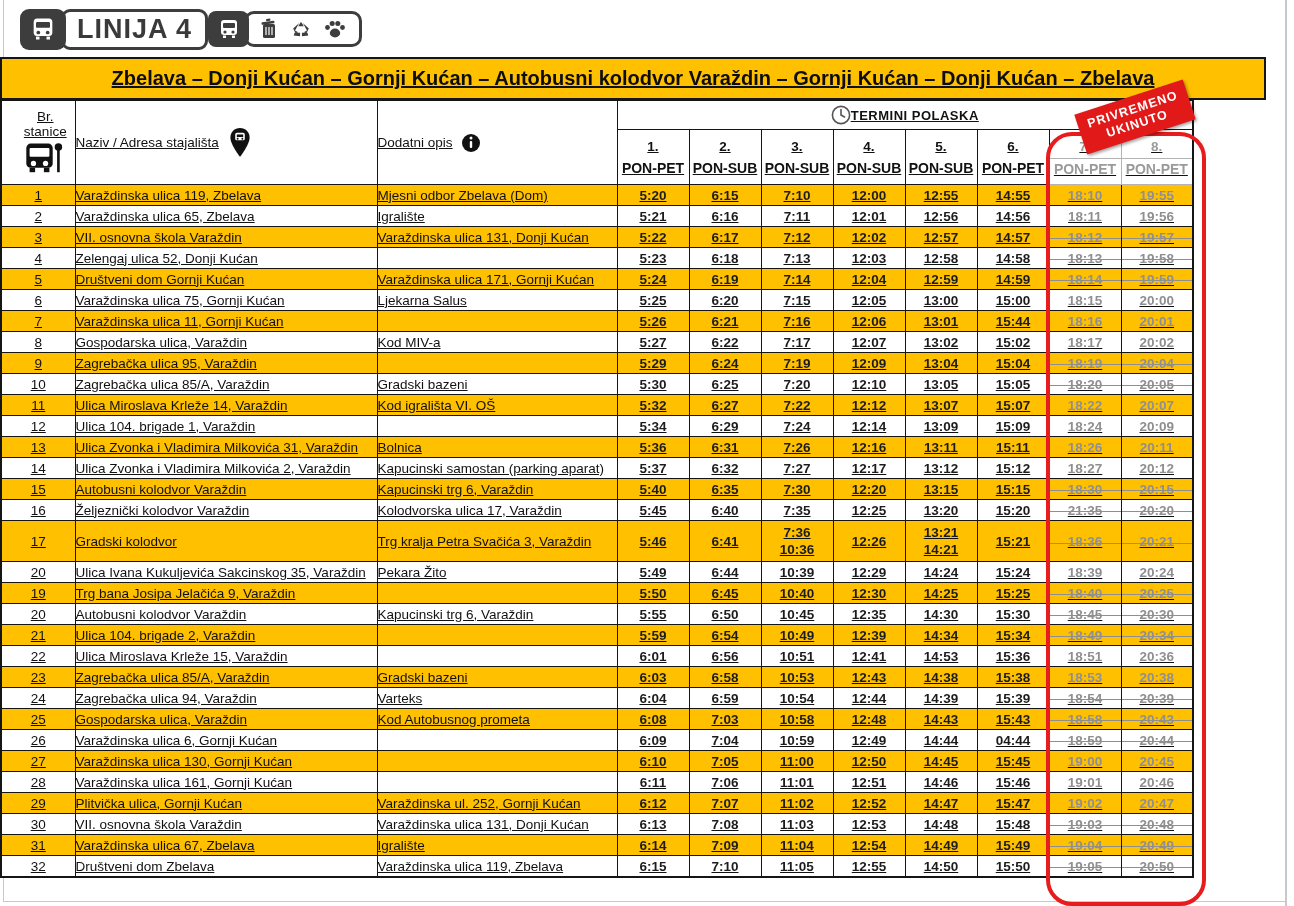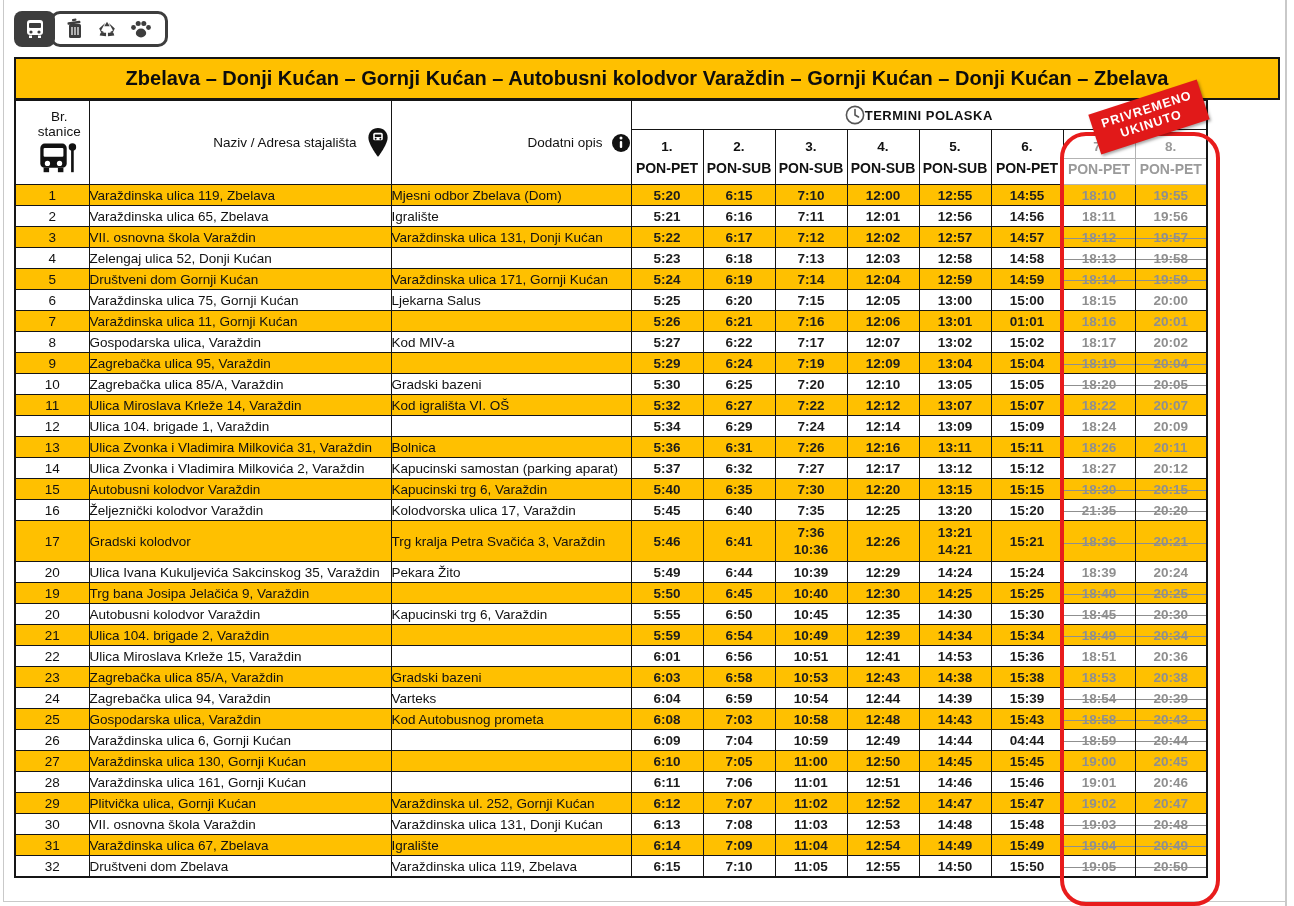--- a/index.html
+++ b/index.html
@@ -18,31 +18,31 @@
   .dark-sq{width:46px;height:41px;background:#3d3d3d;border-radius:9px;display:flex;align-items:center;justify-content:center;position:relative;z-index:2;}
   .logo-badge{border:3px solid #3d3d3d;border-radius:9px;background:#fff;color:#3a3a3a;
     font-size:27px;font-weight:bold;letter-spacing:1px;padding:0 13px;height:35px;line-height:35px;margin-left:-5px;}
   .notice{flex:1;text-align:center;color:#ff0000;font-weight:bold;font-size:15px;padding-right:30px;}
   .top-icons{display:flex;align-items:center;margin-right:88px;}
   .dark-sq.small{width:41px;height:36px;border-radius:8px;}
   .icon-pill{border:3px solid #3d3d3d;border-radius:10px;background:#fff;height:30px;
     display:flex;align-items:center;gap:11px;padding:0 12px;margin-left:-5px;}
 
   
-  .main{position:absolute;left:14px;top:57px;width:1266px;}
+  .main{position:absolute;left:0;top:57px;width:1266px;text-decoration:underline;}
   .title-bar{height:39px;background:#FFC000;border:2px solid #151515;
     display:flex;align-items:center;justify-content:center;
     font-weight:bold;font-size:20px;color:#0d0d0d;}
   table.tbl{border-collapse:collapse;table-layout:fixed;width:1192px;background:#fff;}
   table.tbl th,table.tbl td{border:1px solid #151515;padding:0;overflow:hidden;}
   table.tbl{border-left:2px solid #151515;border-right:2px solid #151515;border-bottom:2px solid #151515;}
 
   th.h-left{vertical-align:middle;text-align:center;font-size:13.5px;font-weight:normal;background:#fff;}
   .h-no-inner{display:flex;flex-direction:column;align-items:center;gap:2px;line-height:15px;padding-left:14px;}
-  .h-label{display:flex;align-items:center;justify-content:flex-end;gap:8px;font-size:13.5px;}
+  .h-label{display:flex;align-items:center;justify-content:flex-start;gap:8px;font-size:13.5px;}
   th.h-termini{height:28px;font-size:13px;font-weight:bold;letter-spacing:.5px;}
   .termini-inner{display:flex;align-items:center;justify-content:center;}
   tr.hrow2 th{height:54px;font-weight:bold;background:#fff;}
   .dep-head{display:flex;flex-direction:column;justify-content:center;height:100%;}
   .dep-no{font-size:13.5px;line-height:22px;}
   .dep-days{font-size:14px;line-height:20px;}
   tr.hrow2 th.cancelled{border-color:#b3b3b3;border-left:1px solid #151515;color:#9a9a9a;}
   tr.hrow2 th.cancelled .dep-no{border-bottom:1px solid #b3b3b3;}
   tr.hrow2 th.col7{border-left:1px solid #151515;}
 
@@ -66,20 +66,33 @@
   .icon-svg{display:block;}
 </style>
 </head>
 <body>
 
 <div class="page-edge-left"></div>
 <div class="page-edge-right"></div>
 <div class="page-edge-bottom"></div>
 
 <div class="topbar">
+  <div class="logo">
+    <span class="dark-sq">
+      <svg class="icon-svg" width="28" height="28" viewBox="0 0 24 24">
+        <rect x="4" y="3" width="16" height="15" rx="3" fill="#fff"></rect>
+        <rect x="6" y="6" width="12" height="5" rx="1" fill="#3d3d3d"></rect>
+        <circle cx="8" cy="15" r="1.6" fill="#3d3d3d"></circle>
+        <circle cx="16" cy="15" r="1.6" fill="#3d3d3d"></circle>
+        <rect x="6" y="18.5" width="3" height="2.5" fill="#fff"></rect>
+        <rect x="15" y="18.5" width="3" height="2.5" fill="#fff"></rect>
+      </svg>
+    </span>
+    <span class="logo-badge">LINIJA 4</span>
+  </div>
   <div class="top-icons">
     <span class="dark-sq small">
       <svg class="icon-svg" width="24" height="24" viewBox="0 0 24 24">
         <rect x="4" y="3" width="16" height="15" rx="3" fill="#fff"></rect>
         <rect x="6" y="6" width="12" height="5" rx="1" fill="#3d3d3d"></rect>
         <circle cx="8" cy="15" r="1.6" fill="#3d3d3d"></circle>
         <circle cx="16" cy="15" r="1.6" fill="#3d3d3d"></circle>
         <rect x="6" y="18.5" width="3" height="2.5" fill="#fff"></rect>
         <rect x="15" y="18.5" width="3" height="2.5" fill="#fff"></rect>
       </svg>
@@ -323,21 +336,21 @@
         </tr>
         <tr class="row-orange">
           <td class="cell-no">7</td>
           <td class="cell-name">Varaždinska ulica 11, Gornji Kućan</td>
           <td class="cell-desc"></td>
           <td class="cell-time">5:26</td>
           <td class="cell-time">6:21</td>
           <td class="cell-time">7:16</td>
           <td class="cell-time">12:06</td>
           <td class="cell-time">13:01</td>
-          <td class="cell-time">01:01</td>
+          <td class="cell-time">15:44</td>
           <td class="cell-time cancelled col7">18:16</td>
           <td class="cell-time cancelled">20:01</td>
         </tr>
         <tr class="row-white">
           <td class="cell-no">8</td>
           <td class="cell-name">Gospodarska ulica, Varaždin</td>
           <td class="cell-desc">Kod MIV-a</td>
           <td class="cell-time">5:27</td>
           <td class="cell-time">6:22</td>
           <td class="cell-time">7:17</td>

